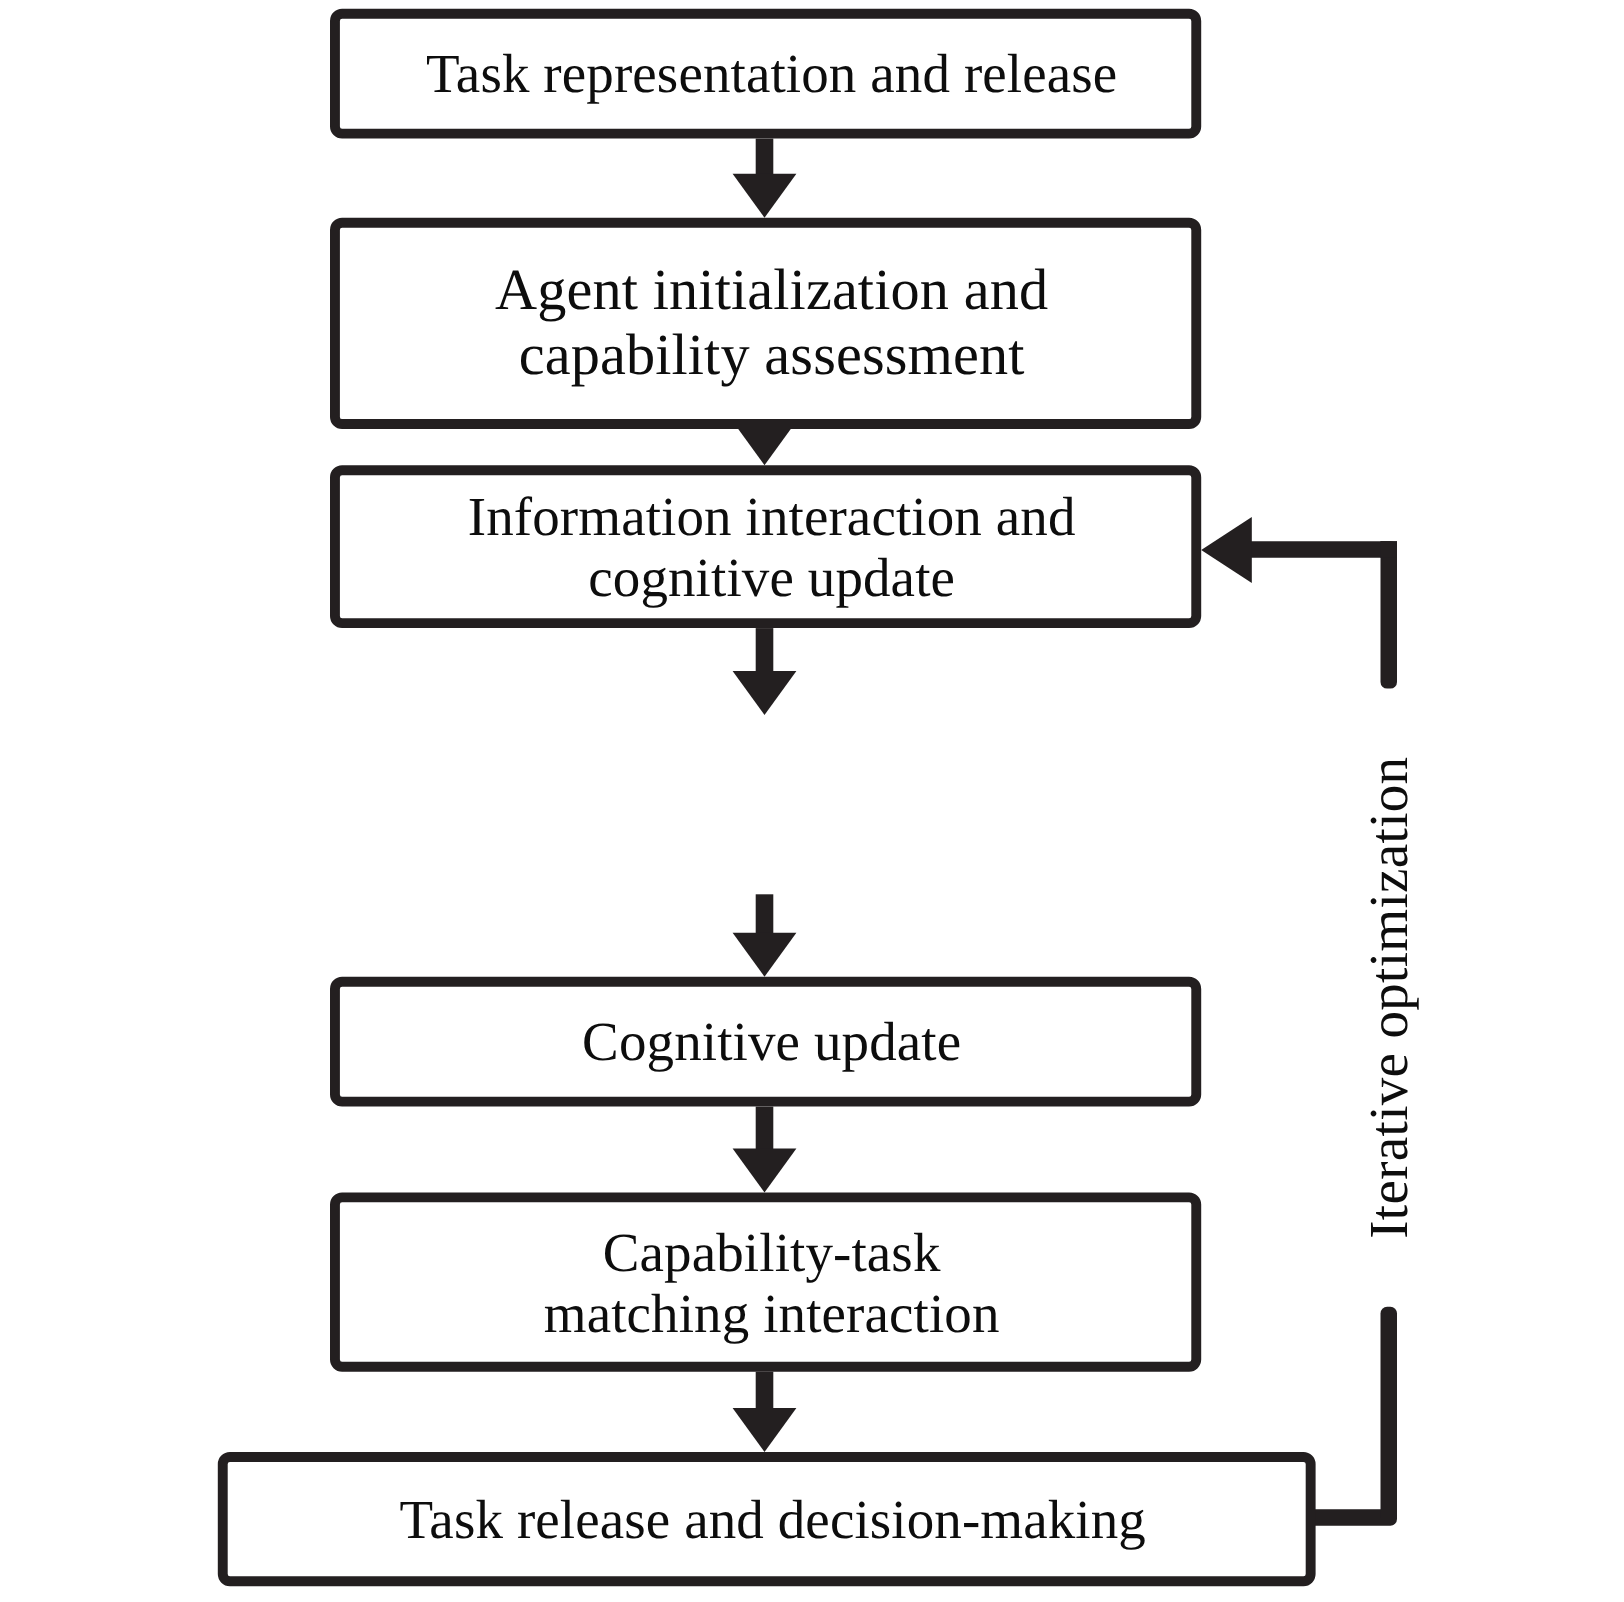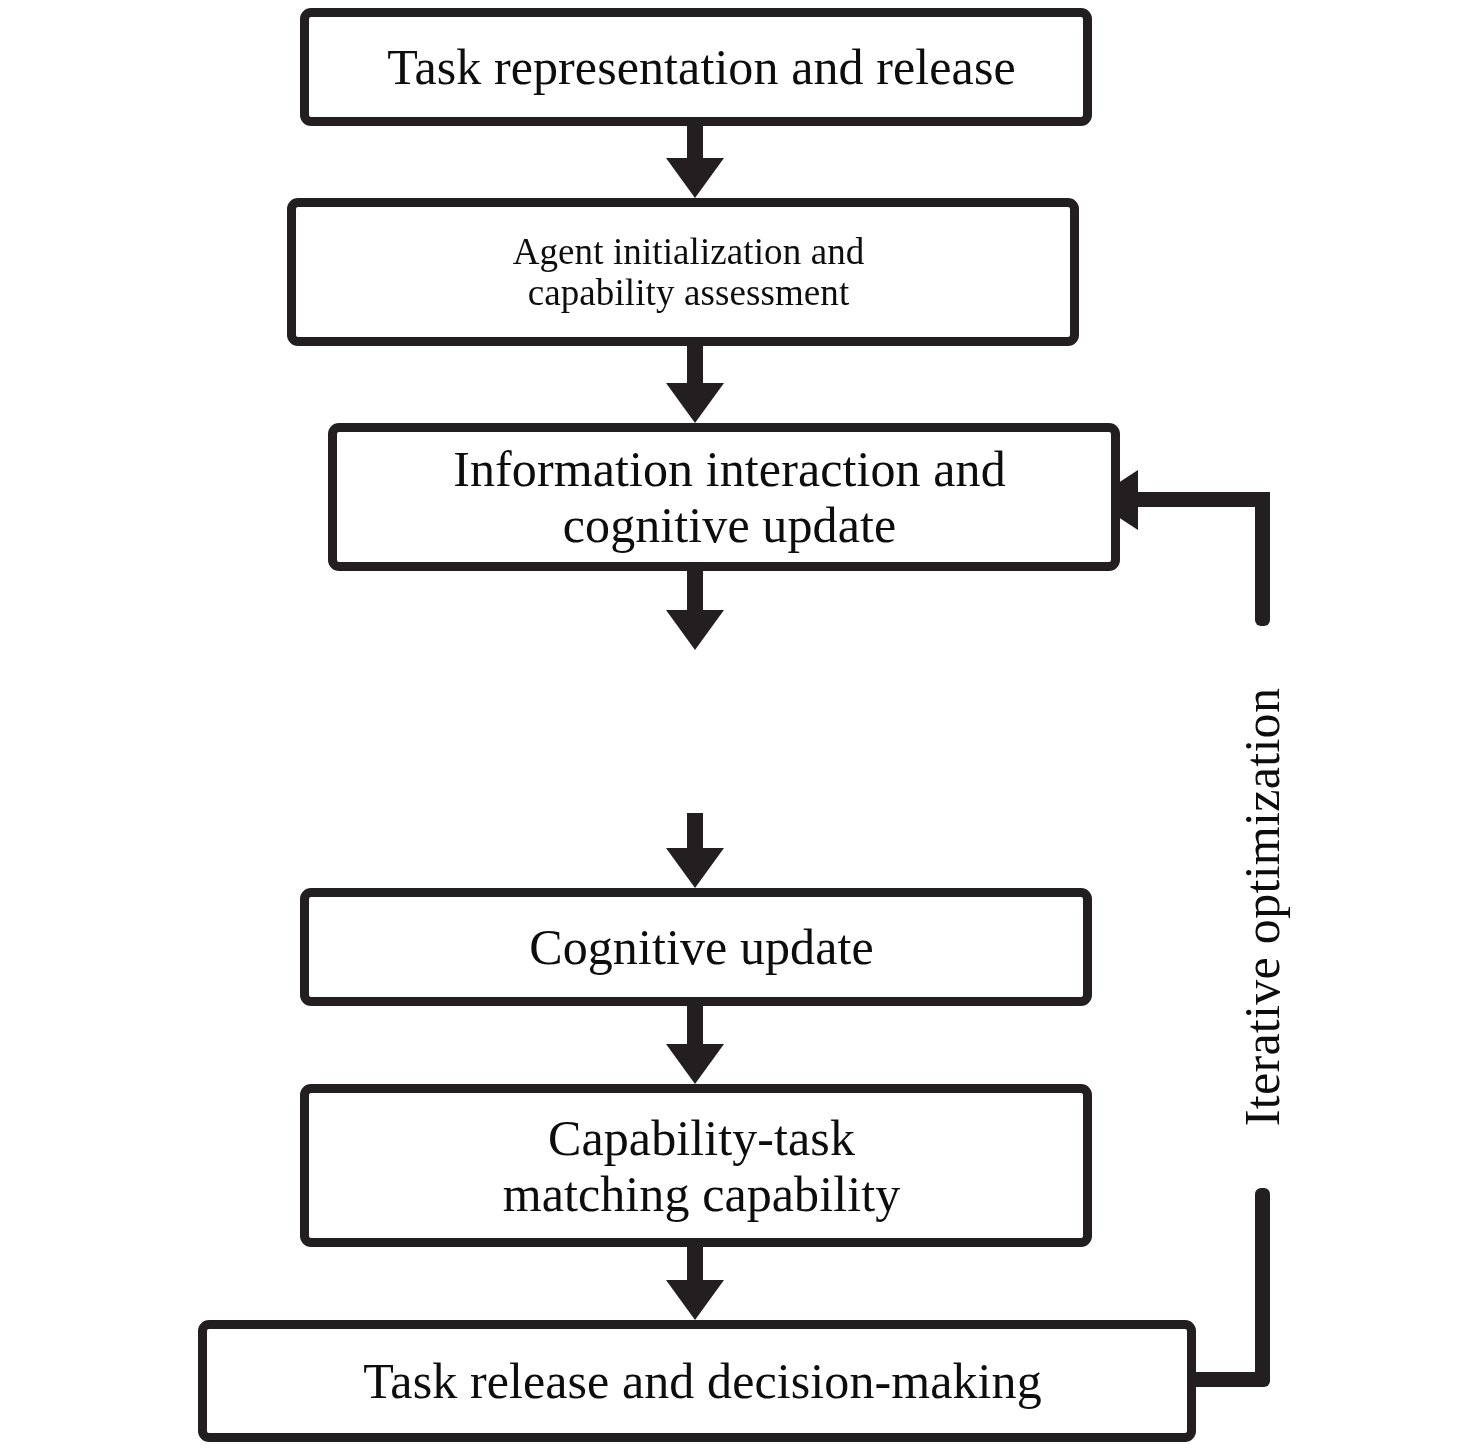--- a/index.html
+++ b/index.html
@@ -35,22 +35,22 @@
     padding-left: 11px;
   }
   .node-label {
     display: block;
     width: 100%;
     padding: 0 10px;
     box-sizing: border-box;
   }
   
   .n0 { left: 300px; top: 8px;    width: 792px; height: 118px; font-size: 50px; }
-  .n1 { left: 287px; top: 198px;  width: 792px; height: 148px; font-size: 37px; }
-  .n2 { left: 300px; top: 423px;  width: 792px; height: 148px; font-size: 50px; margin-left: 28px; }
+  .n1 { left: 300px; top: 198px;  width: 792px; height: 192px; font-size: 53px; }
+  .n2 { left: 300px; top: 423px;  width: 792px; height: 148px; font-size: 50px; }
   .n3 { left: 300px; top: 650px;  width: 792px; height: 163px; font-size: 50px; }
   .n4 { left: 300px; top: 888px;  width: 792px; height: 118px; font-size: 50px; }
   .n5 { left: 300px; top: 1084px; width: 792px; height: 163px; font-size: 50px; }
   .n6 { left: 198px; top: 1320px; width: 998px; height: 122px; font-size: 50px; }
 
   
   .arrow-down {
     position: absolute;
     z-index: 2;
   }
@@ -207,21 +207,21 @@
     <span class="node-label">Cognitive update</span>
   </div>
 
   <div class="arrow-down a4">
     <div class="shaft"></div>
     <div class="head"></div>
   </div>
 
   <div class="node n5">
     <span class="node-label">Capability-task
-matching capability</span>
+matching interaction</span>
   </div>
 
   <div class="arrow-down a5">
     <div class="shaft"></div>
     <div class="head"></div>
   </div>
 
   <div class="node n6">
     <span class="node-label">Task release and decision-making</span>
   </div>

